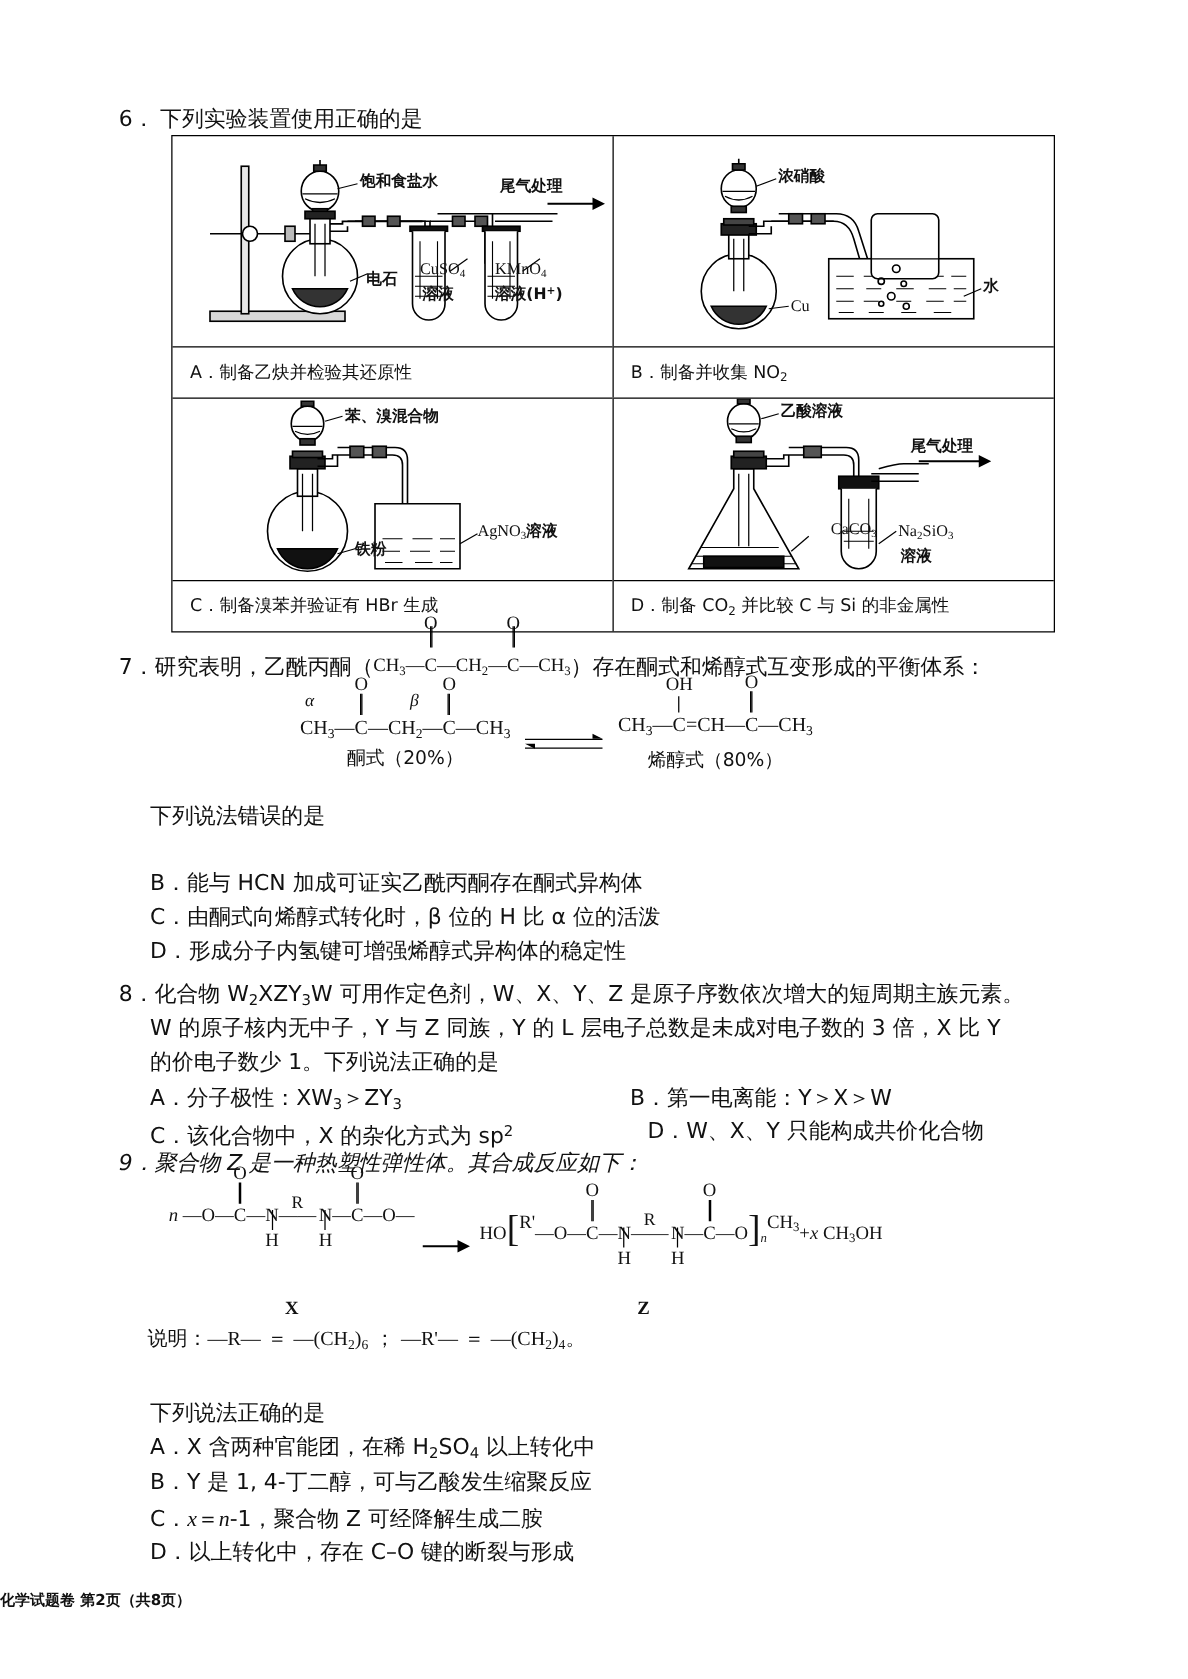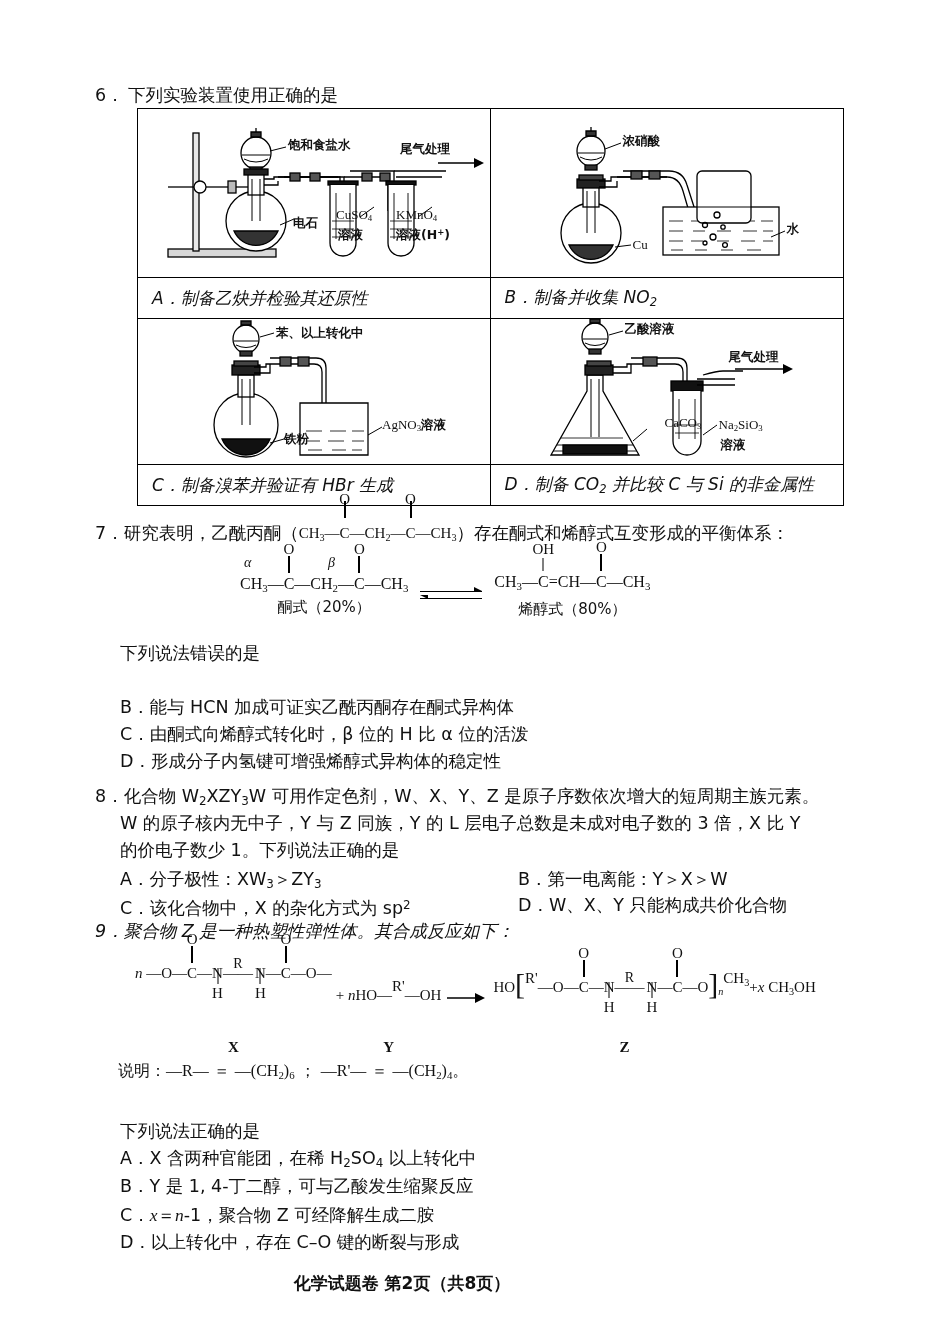--- a/index.html
+++ b/index.html
@@ -18,21 +18,21 @@
   sup{font-size:.68em;vertical-align:.45em;}
   i{font-family:"Liberation Serif",serif;}
 
   
   #q6-table{position:absolute;left:137px;top:108px;width:705px;border:1.6px solid #000;}
   #q6-table .row{display:flex;}
   #q6-table .cell{width:50%;box-sizing:border-box;position:relative;}
   #q6-table .cell.left{border-right:1.6px solid #000;}
   .fig{height:168px;position:relative;}
   .optline{height:40px;border-top:1.6px solid #000;display:flex;align-items:center;
-           padding-left:14px;font-size:17px;font-style:italic;}
+           padding-left:14px;font-size:14px;}
   .row2 .fig{border-top:1.6px solid #000;height:145px;}
   .lbl{position:absolute;font-size:12.5px;white-space:nowrap;
        font-family:"DejaVu Sans","Liberation Sans",sans-serif;font-weight:600;}
   .lbl.sf{font-family:"Liberation Serif",serif;font-weight:400;font-size:13px;}
 
   
   .struct{display:inline-block;position:relative;white-space:nowrap;
           font-family:"Liberation Serif",serif;vertical-align:middle;}
   .grp{display:inline-block;position:relative;}
   .up-o{position:absolute;left:50%;transform:translateX(-50%);top:-34px;font-size:15px;}
@@ -49,22 +49,22 @@
             vertical-align:middle;margin:0 12px;}
   .eqarrows:before,.eqarrows:after{content:"";position:absolute;left:0;width:62px;
             height:0;border-top:1.4px solid #000;}
   .eqarrows:before{top:6px;}
   .eqarrows:after{top:13px;}
   .ah1,.ah2{position:absolute;width:0;height:0;}
   .ah1{right:0;top:2px;border-left:8px solid #000;border-top:4px solid transparent;}
   .ah2{left:0;top:10px;border-right:8px solid #000;border-bottom:4px solid transparent;}
 
   
-  #footer{position:absolute;left:0;top:1272px;width:804px;text-align:center;
-          font-size:17px;font-weight:bold;
+  #footer{position:absolute;left:0;top:1272px;width:804px;
+          font-size:12px;font-weight:bold;
           font-family:"DejaVu Sans","Liberation Sans",sans-serif;}
 </style>
 </head>
 <body>
 
 <div class="page">
 
   <div class="q" style="left:95px;top:82px;">
     <span class="cn">6．</span>
     <span class="cn">下列实验装置使用正确的是</span>
@@ -273,21 +273,21 @@
                 <path d="M170 131 h14"></path>
                   <path d="M194 131 h14"></path>
                   <path d="M214 131 h10"></path>
               </g>
 
               <path d="M122 18 l14 -4" stroke-width="1"></path>
               <path d="M132 124 l14 -4" stroke-width="1"></path>
               <path d="M230 116 l14 -8" stroke-width="1"></path>
             </g>
           </svg>
-          <span class="lbl" style="left:138px;top:6px;">苯、以上转化中</span>
+          <span class="lbl" style="left:138px;top:6px;">苯、溴混合物</span>
           <span class="lbl" style="left:146px;top:112px;">铁粉</span>
           <span class="lbl sf" style="left:244px;top:98px;"><span>AgNO</span><sub>3</sub><span class="cn" style="font-size:12.5px;font-weight:600;">溶液</span></span>
         </div>
         <div class="optline cn">C．制备溴苯并验证有 HBr 生成</div>
       </div>
 
       <div class="cell">
         <div class="fig">
           <svg width="352" height="145" viewBox="0 0 352 145">
             <g stroke="#000" fill="none" stroke-width="1.3">
@@ -379,48 +379,41 @@
 
   <div class="q cn" style="left:95px;top:783px;">
     <span>8．</span><span>化合物 W</span><sub>2</sub><span>XZY</span><sub>3</sub><span>W 可用作定色剂，W、X、Y、Z 是原子序数依次增大的短周期主族元素。</span>
   </div>
   <div class="q cn" style="left:120px;top:810px;">W 的原子核内无中子，Y 与 Z 同族，Y 的 L 层电子总数是未成对电子数的 3 倍，X 比 Y</div>
   <div class="q cn" style="left:120px;top:837px;">的价电子数少 1。下列说法正确的是</div>
 
   <div class="q cn" style="left:120px;top:866px;">
     <span>A．分子极性：XW</span><sub>3</sub><span>＞ZY</span><sub>3</sub>
   </div>
-  <div class="q cn" style="left:518px;top:866px;text-align:center;">B．第一电离能：Y＞X＞W</div>
+  <div class="q cn" style="left:504px;top:866px;text-align:center;">B．第一电离能：Y＞X＞W</div>
   <div class="q cn" style="left:120px;top:892px;">
     <span>C．该化合物中，X 的杂化方式为 sp</span><sup>2</sup>
   </div>
   <div class="q cn" style="left:518px;top:892px;">D．W、X、Y 只能构成共价化合物</div>
 
   <div class="q cn" style="left:95px;top:918px;font-style:italic;">
     <span>9．</span><span>聚合物 Z 是一种热塑性弹性体。其合成反应如下：</span>
   </div>
 
   <div style="position:absolute;left:135px;top:965px;font-size:15px;font-family:'Liberation Serif',serif;">
     <div style="display:flex;align-items:flex-start;">
 
       <div style="text-align:center;">
         <div class="struct" style="height:58px;">
           <span style="font-style:italic;">n</span>
           <span>—O—</span><span class="grp"><span class="up-o">O</span><span class="dbl"></span>C</span><span>—</span><span class="grp"><span>N</span><span class="downbond"></span><span class="sub-h">H</span></span><span>—</span><span class="grp"><span class="up-o" style="top:-22px;font-size:14px;">R</span></span><span style="letter-spacing:2px;">—</span><span class="grp"><span>N</span><span class="downbond"></span><span class="sub-h">H</span></span><span>—</span><span class="grp"><span class="up-o">O</span><span class="dbl"></span>C</span><span>—O—</span>
         </div>
         <div style="font-weight:bold;margin-top:16px;">X</div>
       </div>
 
-      <div style="text-align:center;margin-left:4px;">
-        <div style="height:58px;padding-top:22px;box-sizing:border-box;">
-          <span>+</span>
-          <span style="font-style:italic;">n</span><span>HO</span><span>—</span><span style="position:relative;top:-9px;">R'</span><span>—</span><span>OH</span>
-        </div>
-        <div style="font-weight:bold;margin-top:16px;">Y</div>
-      </div>
 
       <div style="height:58px;padding-top:26px;box-sizing:border-box;margin:0 6px;">
         <svg width="40" height="12" viewBox="0 0 40 12">
             <g stroke="#000" stroke-width="1.5" fill="none">
               <path d="M0 6 h30"></path>
             </g>
             <path d="M28 1 l10 5 l-10 5z" fill="#000"></path>
           </svg>
       </div>
 

